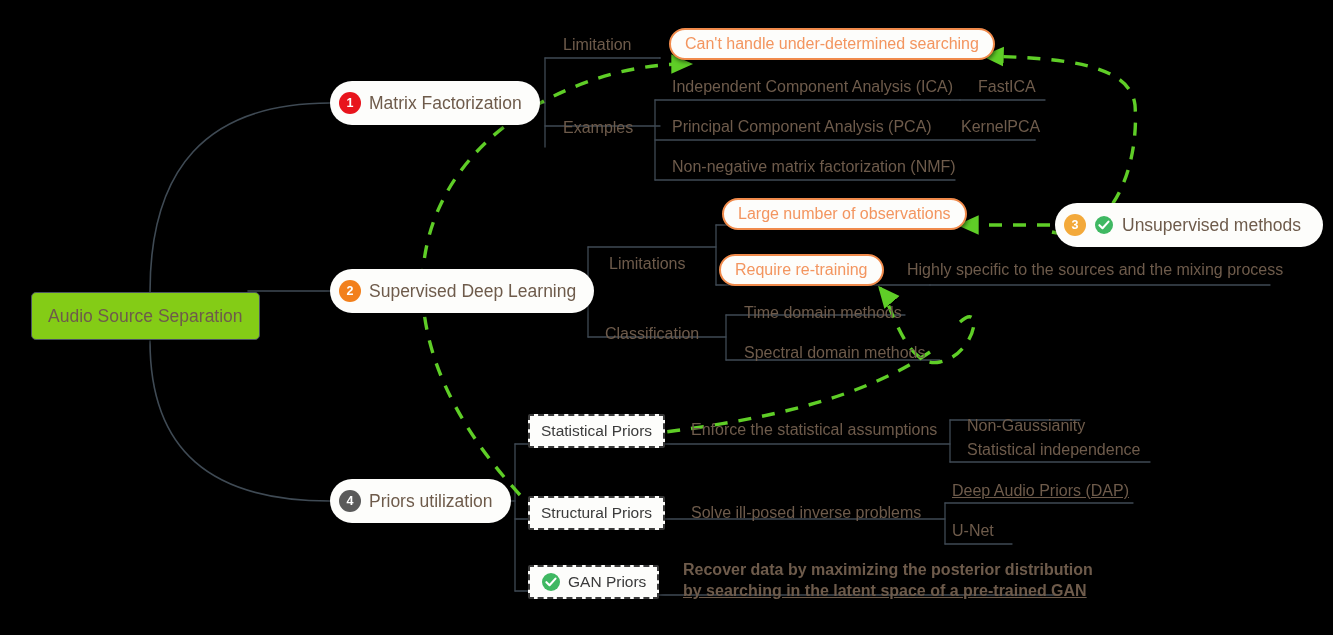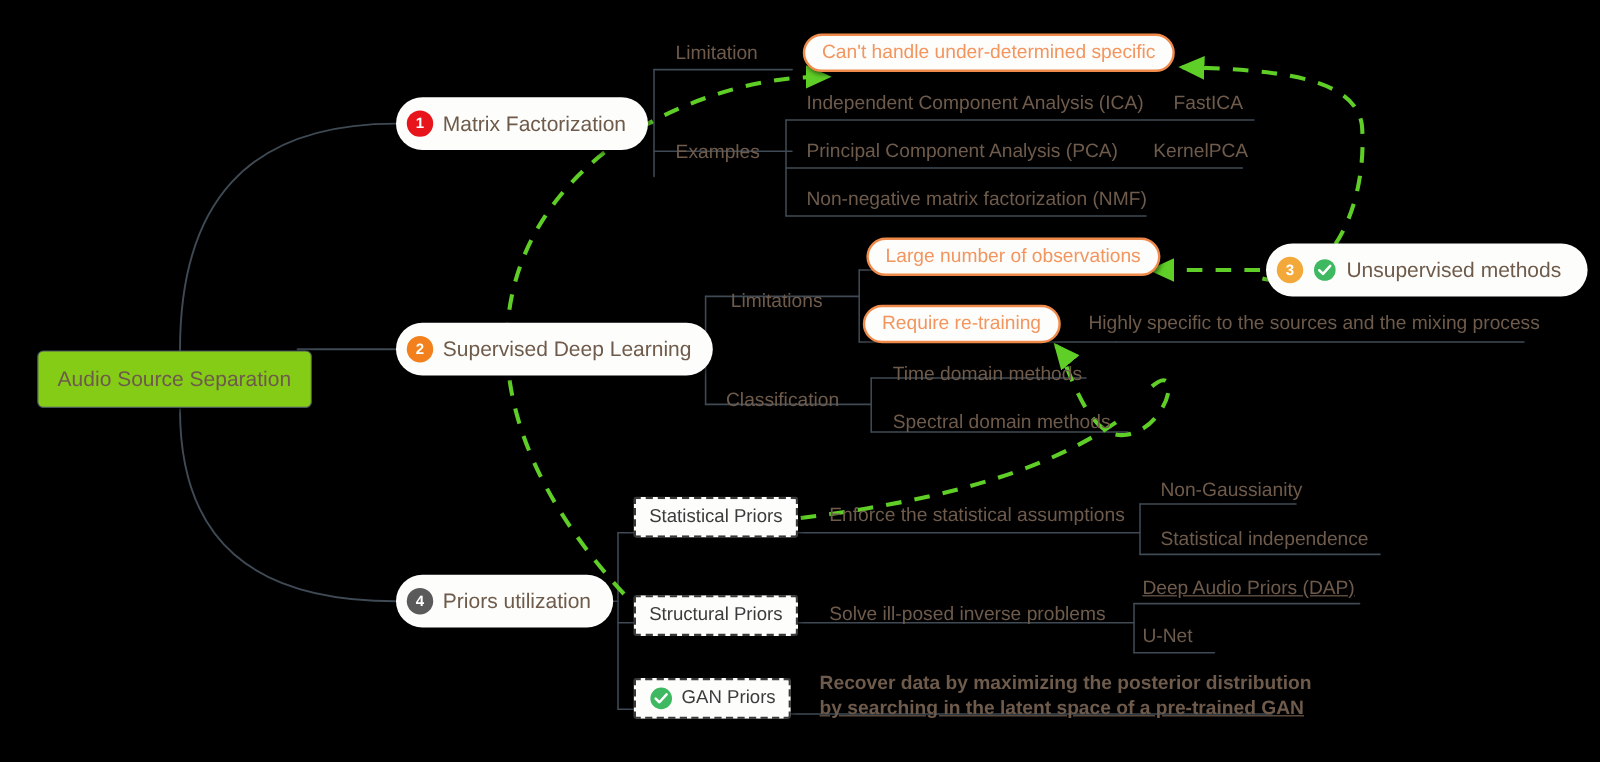--- a/index.html
+++ b/index.html
@@ -147,39 +147,39 @@
   </div>
 
   <div class="node pill" style="left:330px;top:81px;">
     <span class="badge" style="background:#e8141c;">1</span>
     <span>Matrix Factorization</span>
   </div>
 
   <div class="txt" style="left:563px;top:35px;">Limitation</div>
 
   <div class="node pill-orange" style="left:669px;top:28px;">
-    <span>Can't handle under-determined specific</span>
+    <span>Can't handle under-determined searching</span>
   </div>
 
   <div class="txt" style="left:563px;top:118px;">Examples</div>
 
   <div class="txt" style="left:672px;top:77px;">Independent Component Analysis (ICA)</div>
   <div class="txt" style="left:978px;top:77px;">FastICA</div>
 
   <div class="txt" style="left:672px;top:117px;">Principal Component Analysis (PCA)</div>
   <div class="txt" style="left:961px;top:117px;">KernelPCA</div>
 
   <div class="txt" style="left:672px;top:157px;">Non-negative matrix factorization (NMF)</div>
 
   <div class="node pill" style="left:330px;top:269px;">
     <span class="badge" style="background:#f2801c;">2</span>
     <span>Supervised Deep Learning</span>
   </div>
 
-  <div class="txt" style="left:609px;top:242px;text-align:right;">Limitations</div>
+  <div class="txt" style="left:609px;top:254px;text-align:right;">Limitations</div>
 
   <div class="node pill-orange" style="left:722px;top:198px;">
     <span>Large number of observations</span>
   </div>
 
   <div class="node pill-orange" style="left:719px;top:254px;">
     <span>Require re-training</span>
   </div>
 
   <div class="txt" style="left:907px;top:260px;">Highly specific to the sources and the mixing process</div>
@@ -202,21 +202,21 @@
 
   <div class="node pill" style="left:330px;top:479px;">
     <span class="badge" style="background:#5a5a5a;">4</span>
     <span>Priors utilization</span>
   </div>
 
   <div class="node box-dashed" style="left:528px;top:414px;">
     <span>Statistical Priors</span>
   </div>
   <div class="txt" style="left:691px;top:420px;">Enforce the statistical assumptions</div>
-  <div class="txt" style="left:967px;top:399px;text-align:right;">Non-Gaussianity</div>
+  <div class="txt" style="left:967px;top:416px;text-align:right;">Non-Gaussianity</div>
   <div class="txt" style="left:967px;top:440px;">Statistical independence</div>
 
   <div class="node box-dashed" style="left:528px;top:496px;">
     <span>Structural Priors</span>
   </div>
   <div class="txt" style="left:691px;top:503px;">Solve ill-posed inverse problems</div>
   <div class="txt" style="left:952px;top:481px;text-decoration:underline;">Deep Audio Priors (DAP)</div>
   <div class="txt" style="left:952px;top:521px;">U-Net</div>
 
   <div class="node box-dashed" style="left:528px;top:565px;">

